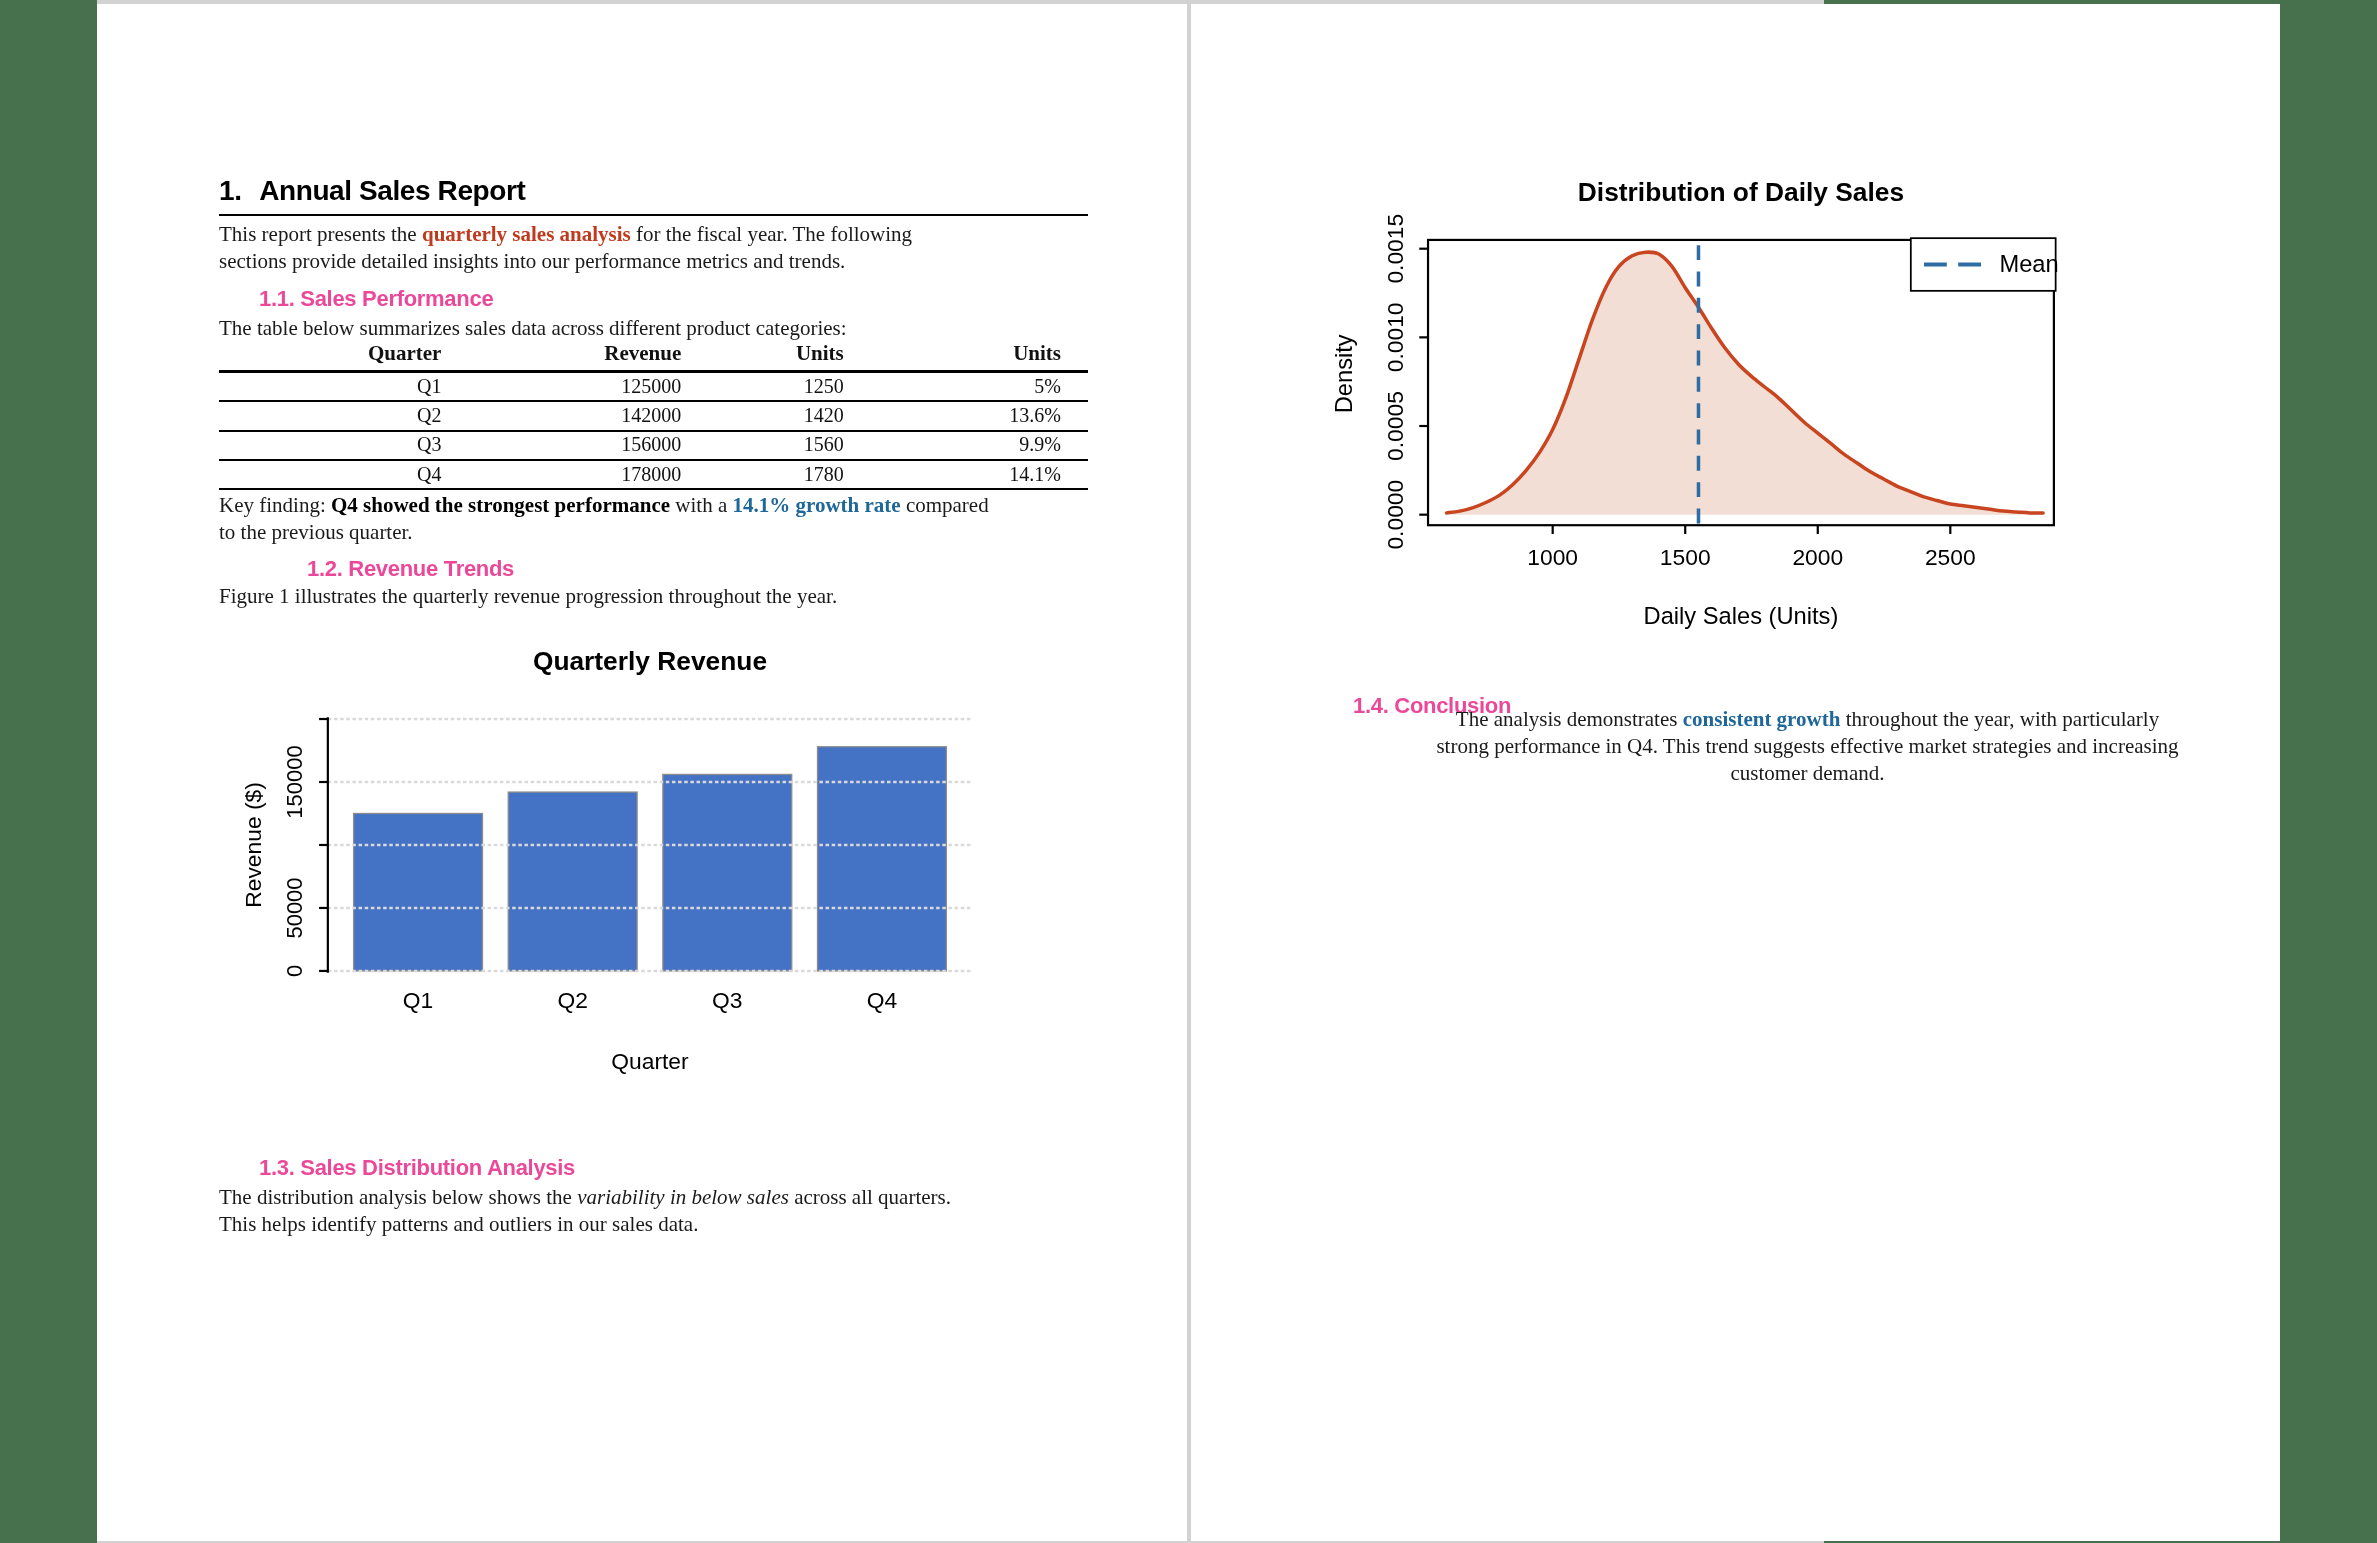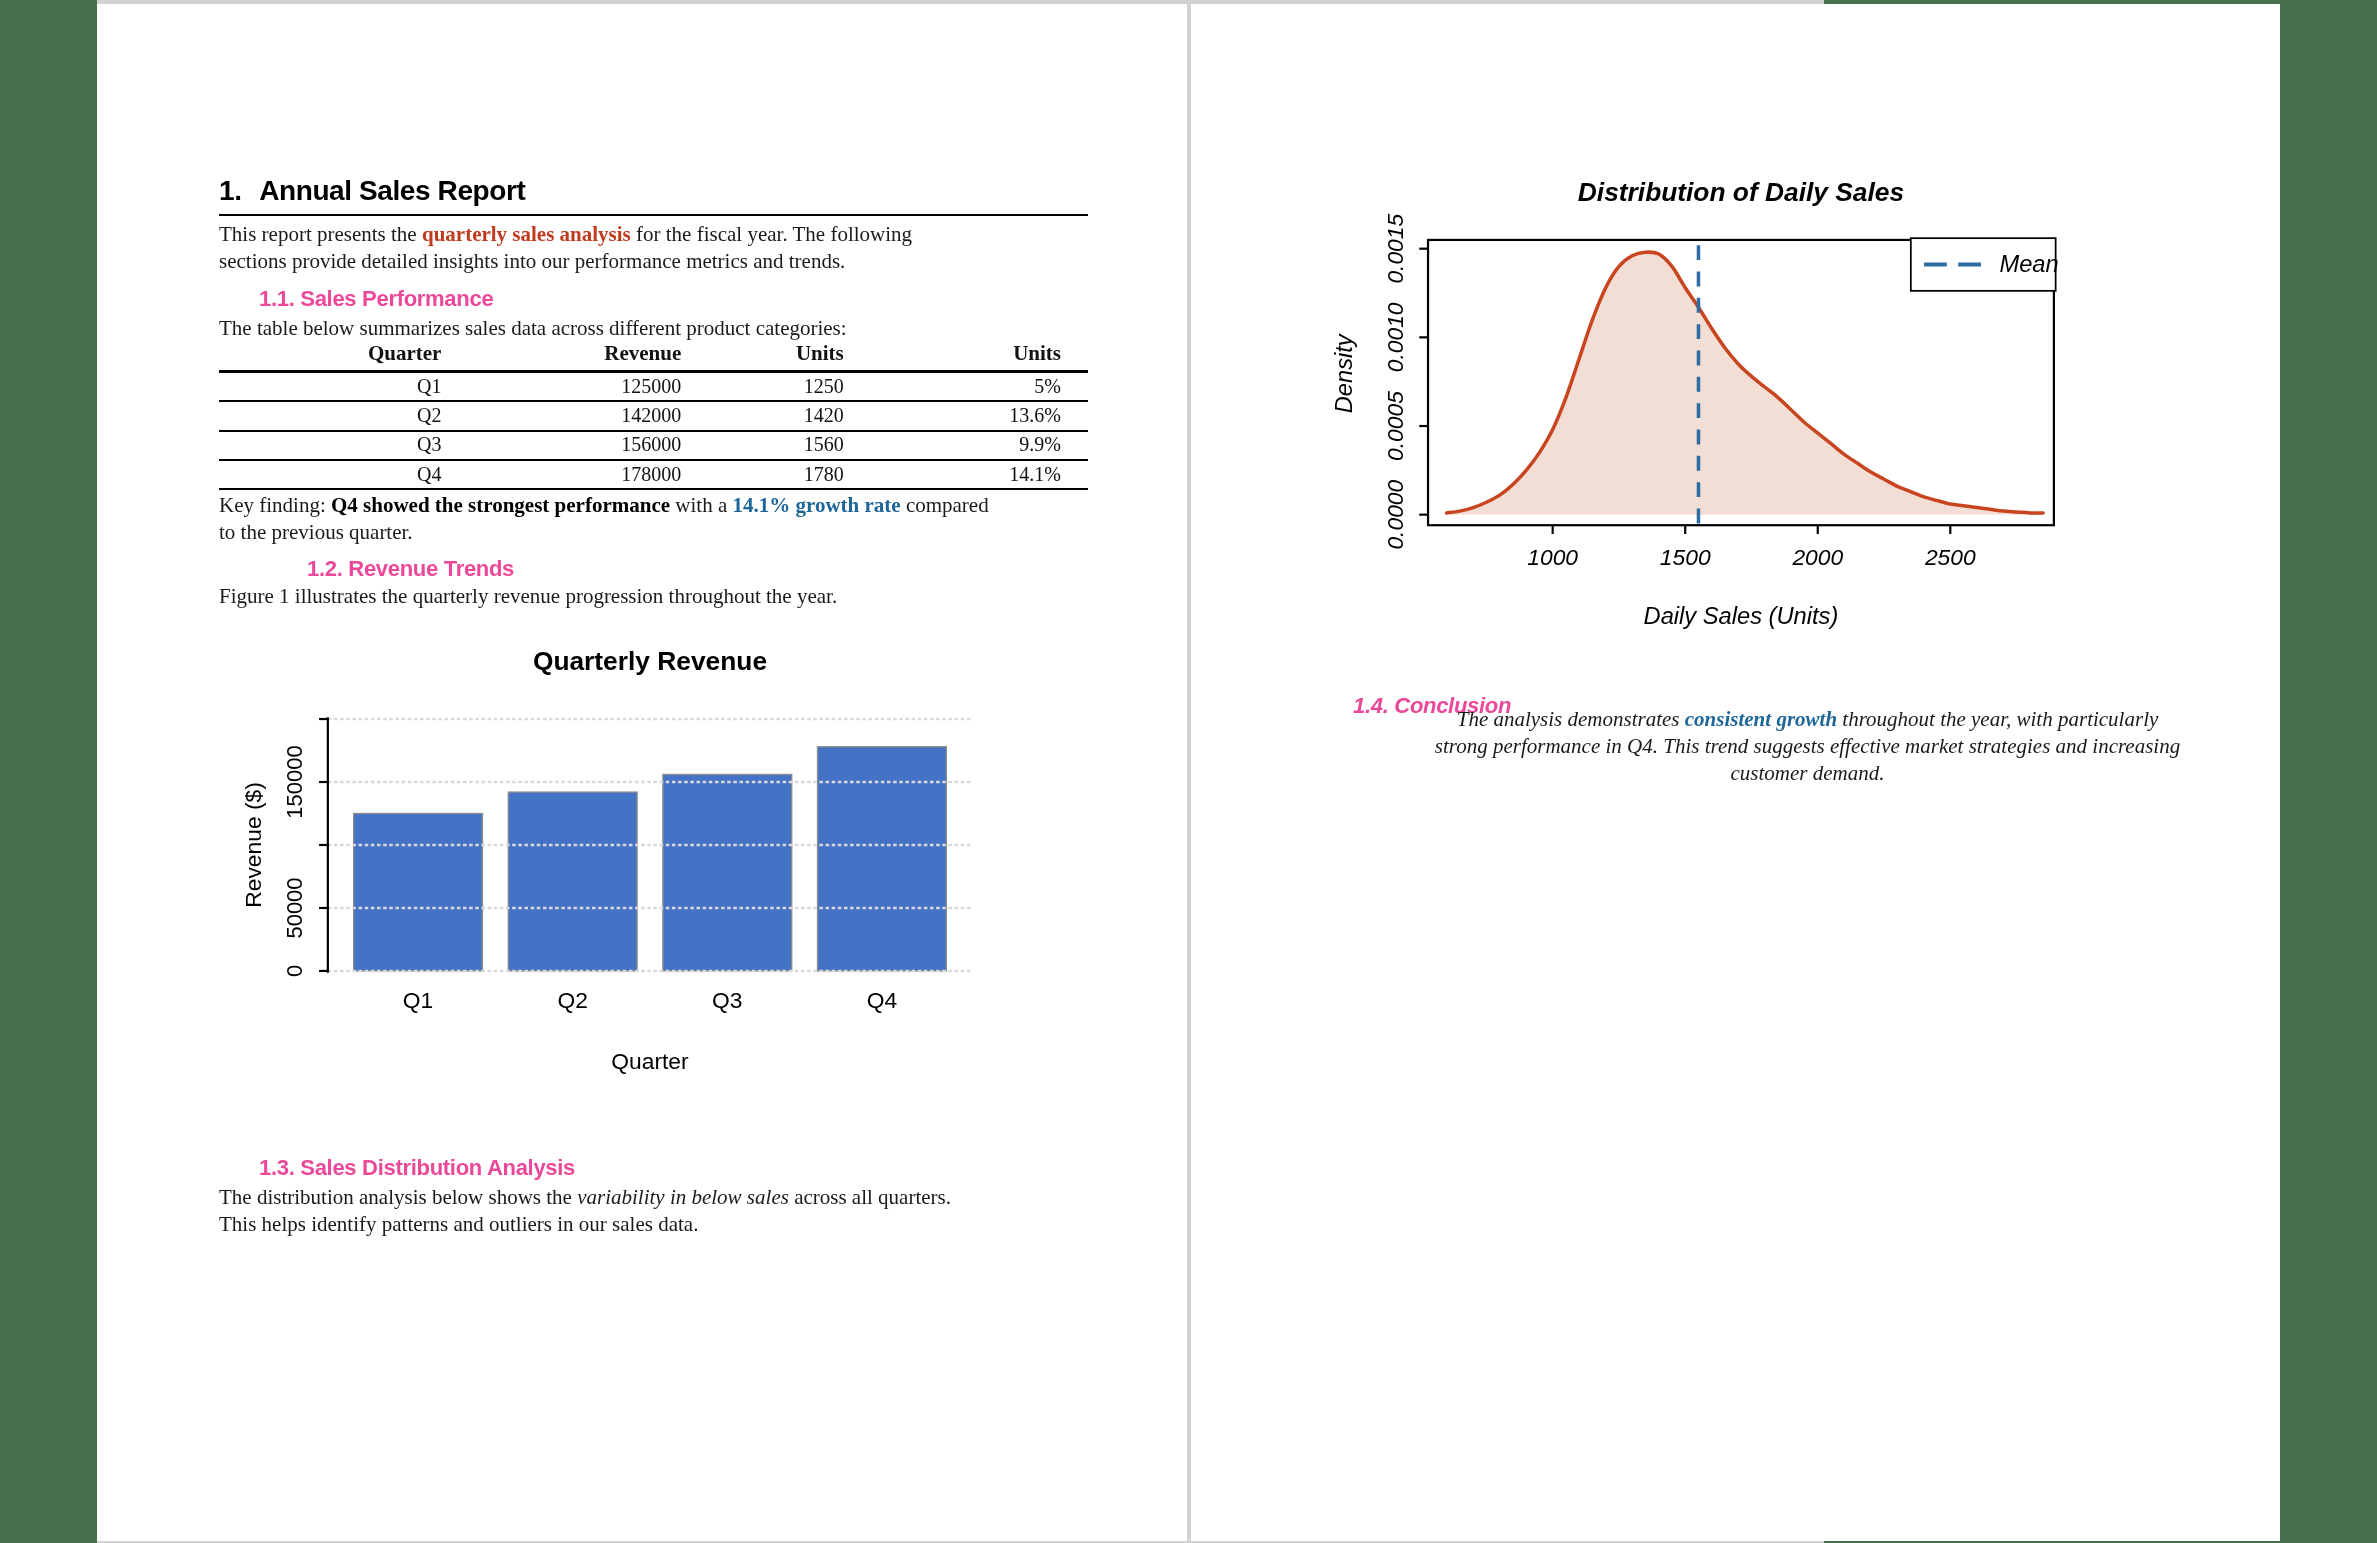--- a/index.html
+++ b/index.html
@@ -4,21 +4,21 @@
 <style>
   html,body{margin:0;padding:0;}
   body{
     width:2377px;height:1543px;position:relative;overflow:hidden;
     background:var(--desktop-green,#47704c);
     font-family:"Liberation Serif",serif;color:#111;
   }
   .viewer-surface{position:absolute;left:97px;top:0;width:1727px;height:1543px;background:var(--viewer-gray,#d2d2d2);}
   .page{position:absolute;top:3.5px;height:1537px;background:#fff;}
   .page1{left:0;width:1090px;}
-  .page2{left:1094px;width:1089px;font-style:italic;}
+  .page2{left:1094px;width:1089px;}
   .abs{position:absolute;margin:0;}
   h1.doc-h1{
     left:122px;top:172px;width:869px;
     font-family:"Liberation Sans",sans-serif;font-weight:bold;font-size:28px;line-height:30px;
     color:#000;border-bottom:2.6px solid #000;padding-bottom:8.8px;letter-spacing:-0.4px;
   }
   h1.doc-h1 .h1-num{margin-right:17.6px;}
   h2.doc-h2{
     font-family:"Liberation Sans",sans-serif;font-weight:bold;font-size:22px;line-height:24.6px;color:#ec4899;
     letter-spacing:-0.3px;

